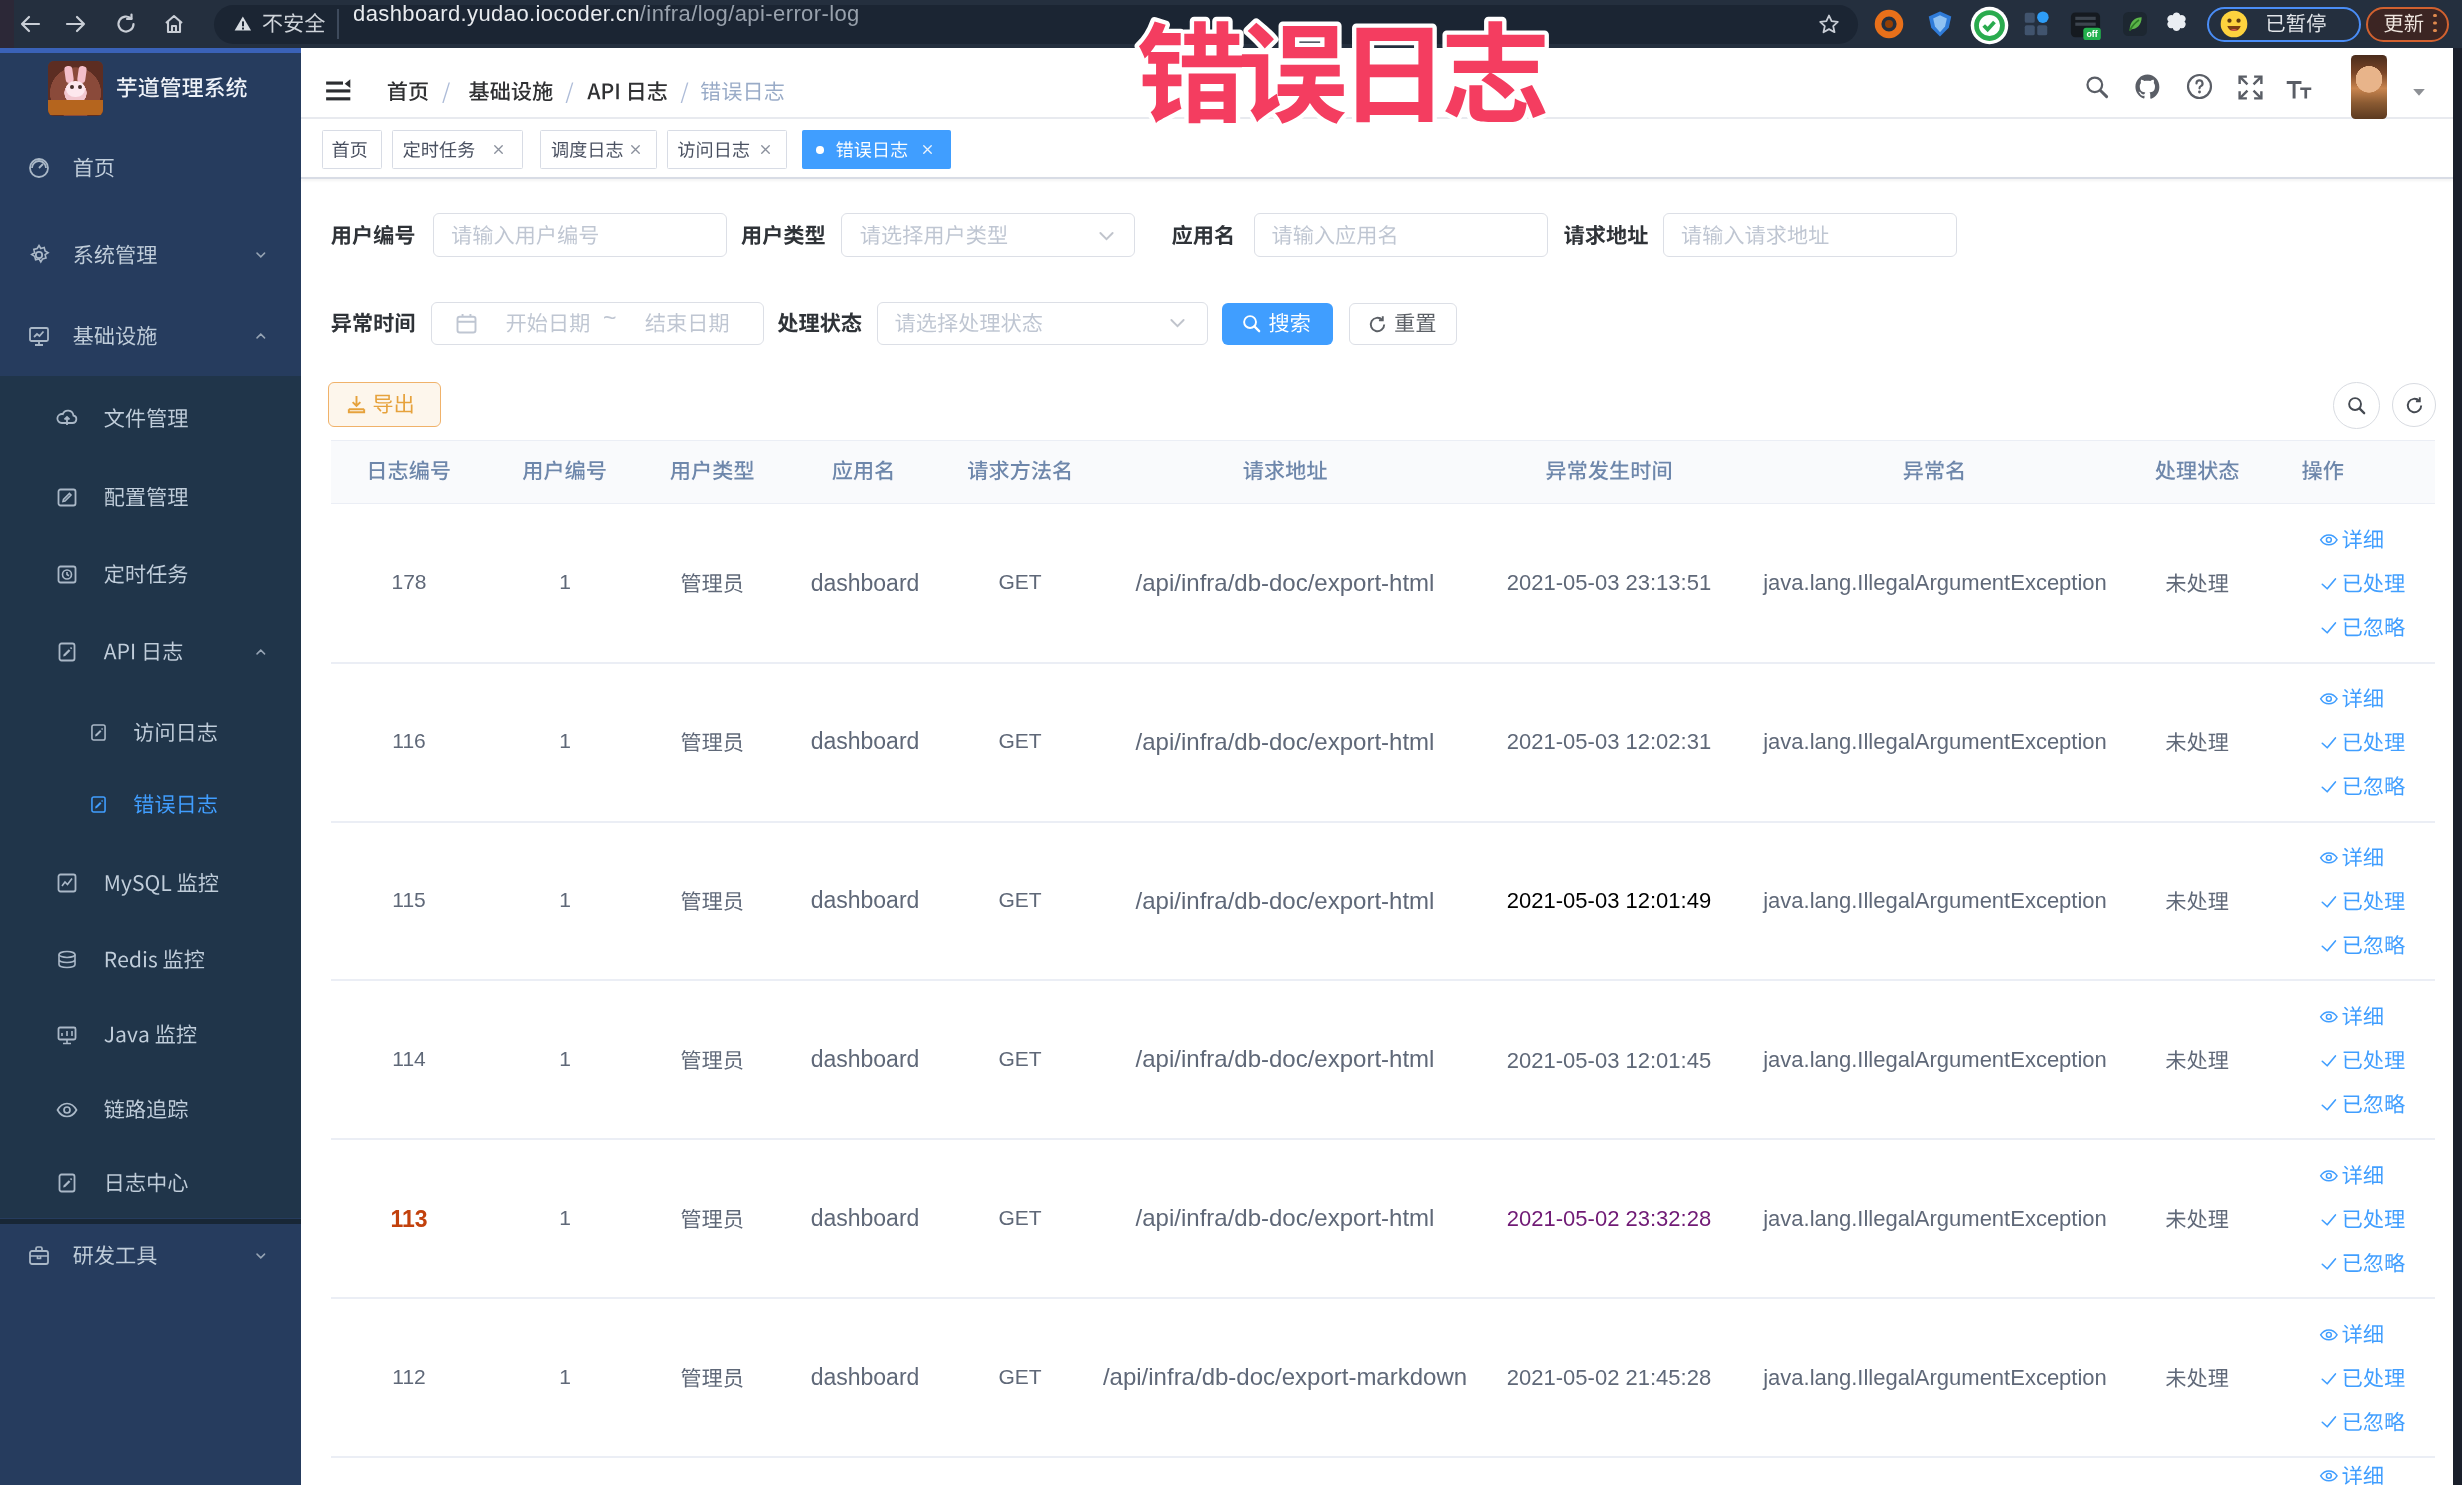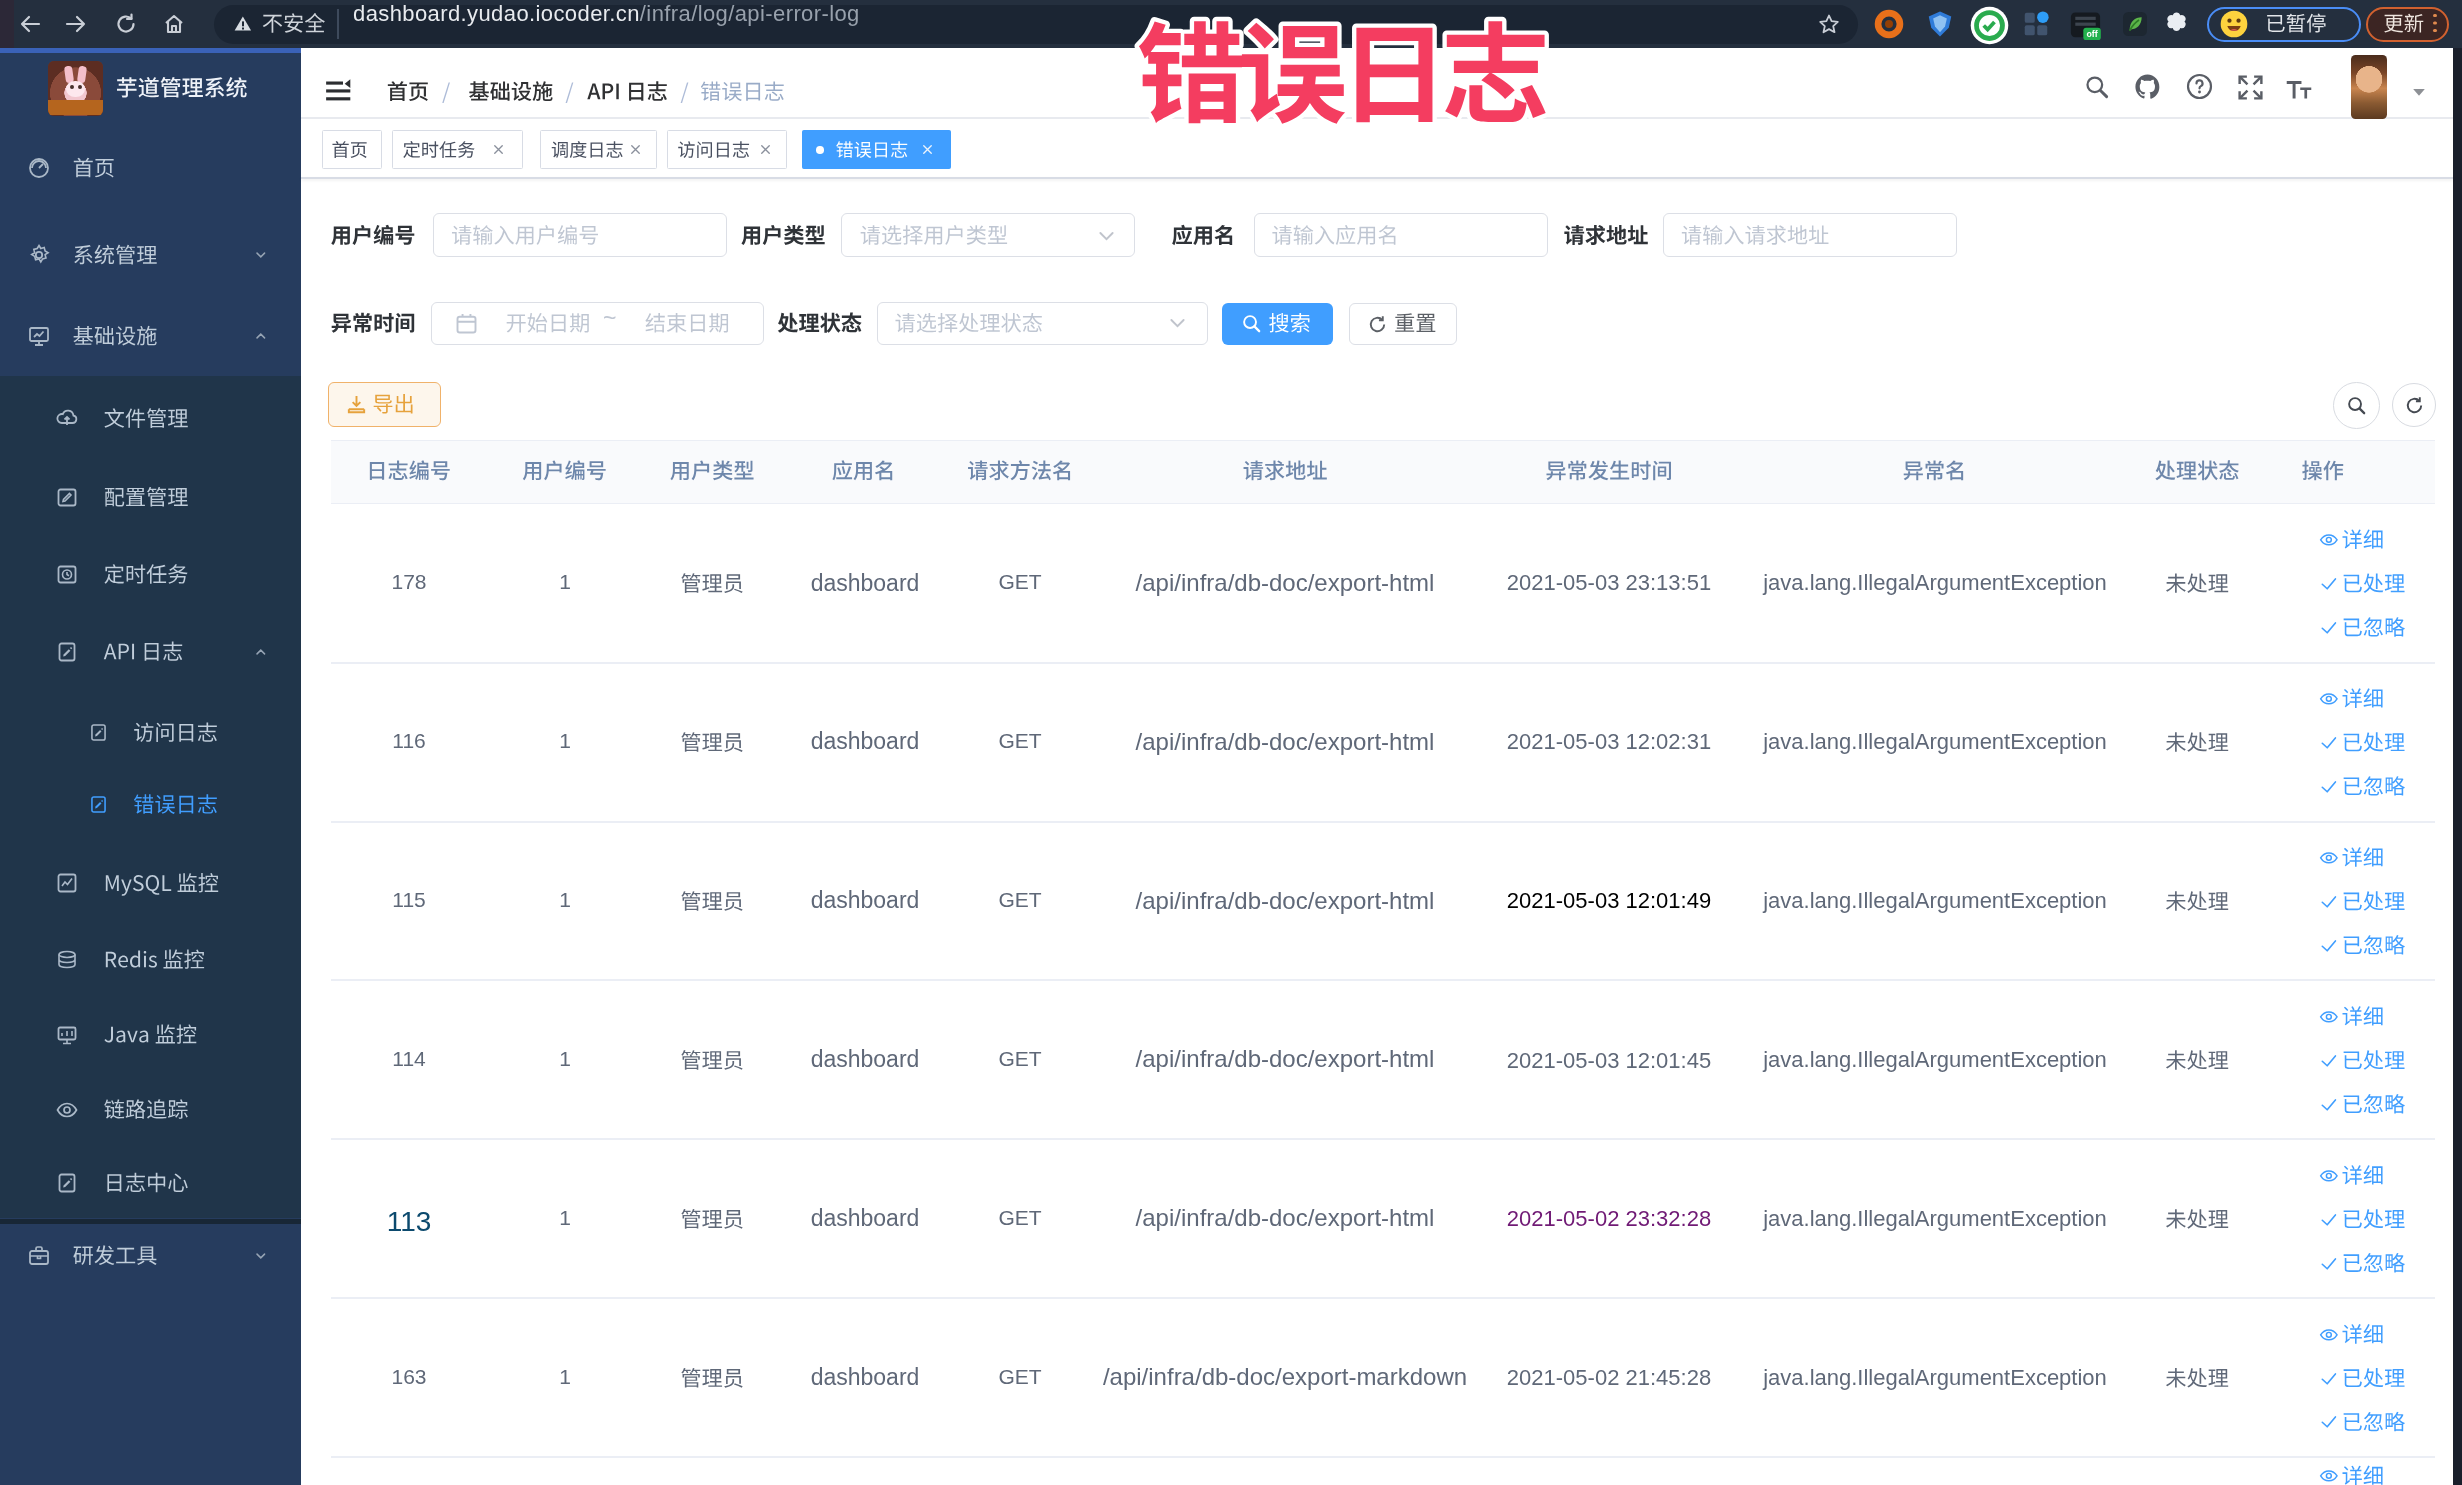--- a/index.html
+++ b/index.html
@@ -70,28 +70,28 @@
 <div class="lat" style="left:1285px;top:887px;transform:translateX(-50%);font-size:24px;color:#5f6878;font-weight:400">/api/infra/db-doc/export-html</div>
 <div class="lat" style="left:1609px;top:888px;transform:translateX(-50%);font-size:22px;color:#000000;font-weight:400">2021-05-03 12:01:49</div>
 <div class="lat" style="left:1935px;top:888px;transform:translateX(-50%);font-size:22px;color:#5f6878;font-weight:400">java.lang.IllegalArgumentException</div>
 <div class="lat" style="left:409px;top:1047px;transform:translateX(-50%);font-size:21px;color:#5f6878;font-weight:400">114</div>
 <div class="lat" style="left:565px;top:1047px;transform:translateX(-50%);font-size:21px;color:#5f6878;font-weight:400">1</div>
 <div class="lat" style="left:865px;top:1046px;transform:translateX(-50%);font-size:23px;color:#5f6878;font-weight:400">dashboard</div>
 <div class="lat" style="left:1020px;top:1047px;transform:translateX(-50%);font-size:21px;color:#5f6878;font-weight:400">GET</div>
 <div class="lat" style="left:1285px;top:1045px;transform:translateX(-50%);font-size:24px;color:#5f6878;font-weight:400">/api/infra/db-doc/export-html</div>
 <div class="lat" style="left:1609px;top:1048px;transform:translateX(-50%);font-size:22px;color:#5f6878;font-weight:400">2021-05-03 12:01:45</div>
 <div class="lat" style="left:1935px;top:1047px;transform:translateX(-50%);font-size:22px;color:#5f6878;font-weight:400">java.lang.IllegalArgumentException</div>
-<div class="lat" style="left:409px;top:1206px;transform:translateX(-50%);font-size:28px;color:#0c4a6e;font-weight:400">113</div>
+<div class="lat" style="left:409px;top:1206px;transform:translateX(-50%);font-size:23px;color:#c2410c;font-weight:700">113</div>
 <div class="lat" style="left:565px;top:1206px;transform:translateX(-50%);font-size:21px;color:#5f6878;font-weight:400">1</div>
 <div class="lat" style="left:865px;top:1205px;transform:translateX(-50%);font-size:23px;color:#5f6878;font-weight:400">dashboard</div>
 <div class="lat" style="left:1020px;top:1206px;transform:translateX(-50%);font-size:21px;color:#5f6878;font-weight:400">GET</div>
 <div class="lat" style="left:1285px;top:1204px;transform:translateX(-50%);font-size:24px;color:#5f6878;font-weight:400">/api/infra/db-doc/export-html</div>
 <div class="lat" style="left:1609px;top:1206px;transform:translateX(-50%);font-size:22px;color:#701a75;font-weight:400">2021-05-02 23:32:28</div>
 <div class="lat" style="left:1935px;top:1206px;transform:translateX(-50%);font-size:22px;color:#5f6878;font-weight:400">java.lang.IllegalArgumentException</div>
-<div class="lat" style="left:409px;top:1365px;transform:translateX(-50%);font-size:21px;color:#5f6878;font-weight:400">163</div>
+<div class="lat" style="left:409px;top:1365px;transform:translateX(-50%);font-size:21px;color:#5f6878;font-weight:400">112</div>
 <div class="lat" style="left:565px;top:1365px;transform:translateX(-50%);font-size:21px;color:#5f6878;font-weight:400">1</div>
 <div class="lat" style="left:865px;top:1364px;transform:translateX(-50%);font-size:23px;color:#5f6878;font-weight:400">dashboard</div>
 <div class="lat" style="left:1020px;top:1365px;transform:translateX(-50%);font-size:21px;color:#5f6878;font-weight:400">GET</div>
 <div class="lat" style="left:1285px;top:1363px;transform:translateX(-50%);font-size:24px;color:#5f6878;font-weight:400">/api/infra/db-doc/export-markdown</div>
 <div class="lat" style="left:1609px;top:1365px;transform:translateX(-50%);font-size:22px;color:#5f6878;font-weight:400">2021-05-02 21:45:28</div>
 <div class="lat" style="left:1935px;top:1365px;transform:translateX(-50%);font-size:22px;color:#5f6878;font-weight:400">java.lang.IllegalArgumentException</div>
 <div class="lat" style="left:603px;top:305px;font-size:23px;color:#bfc6d2">~</div>
 <svg style="position:absolute;left:18px;top:12px" width="24" height="24" viewBox="0 0 24 24" fill="none">
     <path d="M11 5 L4 12 L11 19 M4 12 H21" stroke="#c9ced6" stroke-width="2.2" stroke-linecap="round" stroke-linejoin="round"></path>
   </svg>

